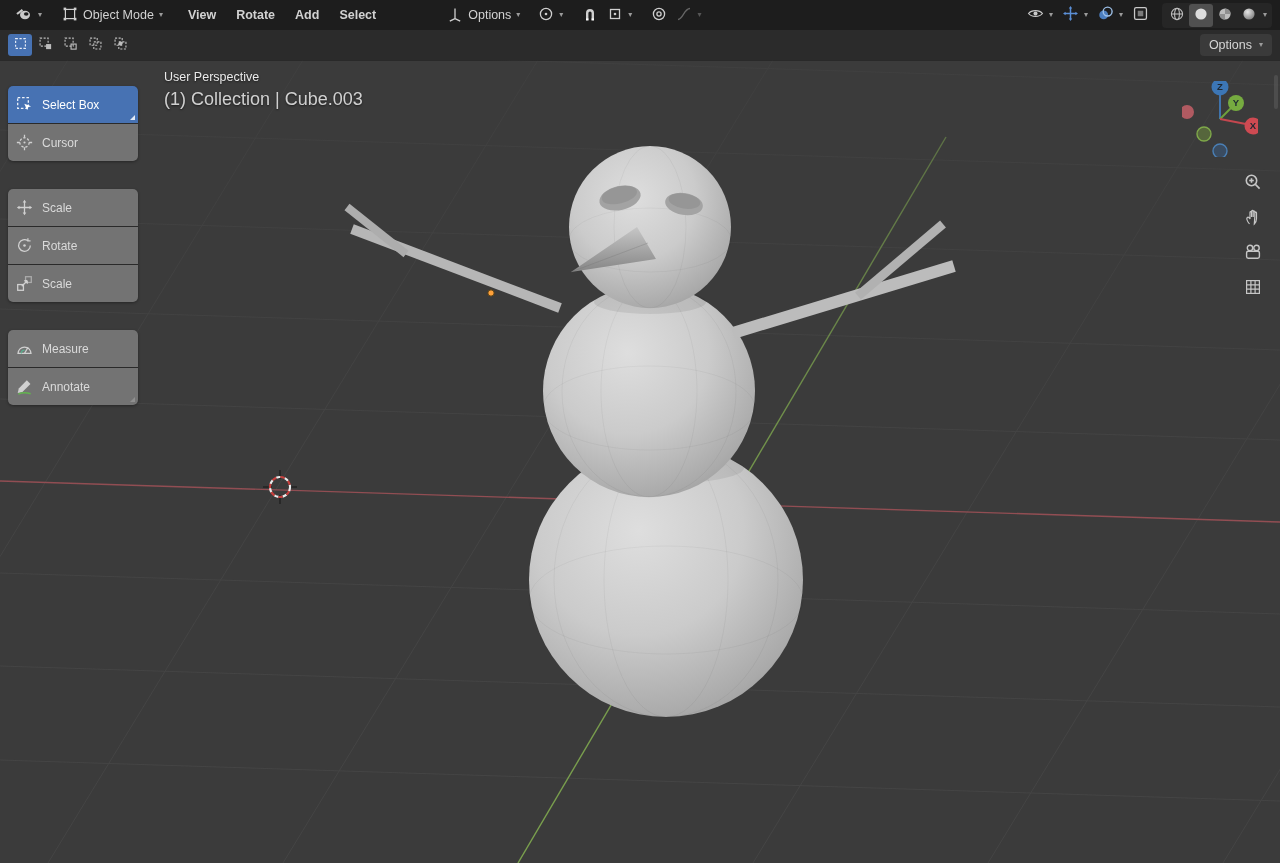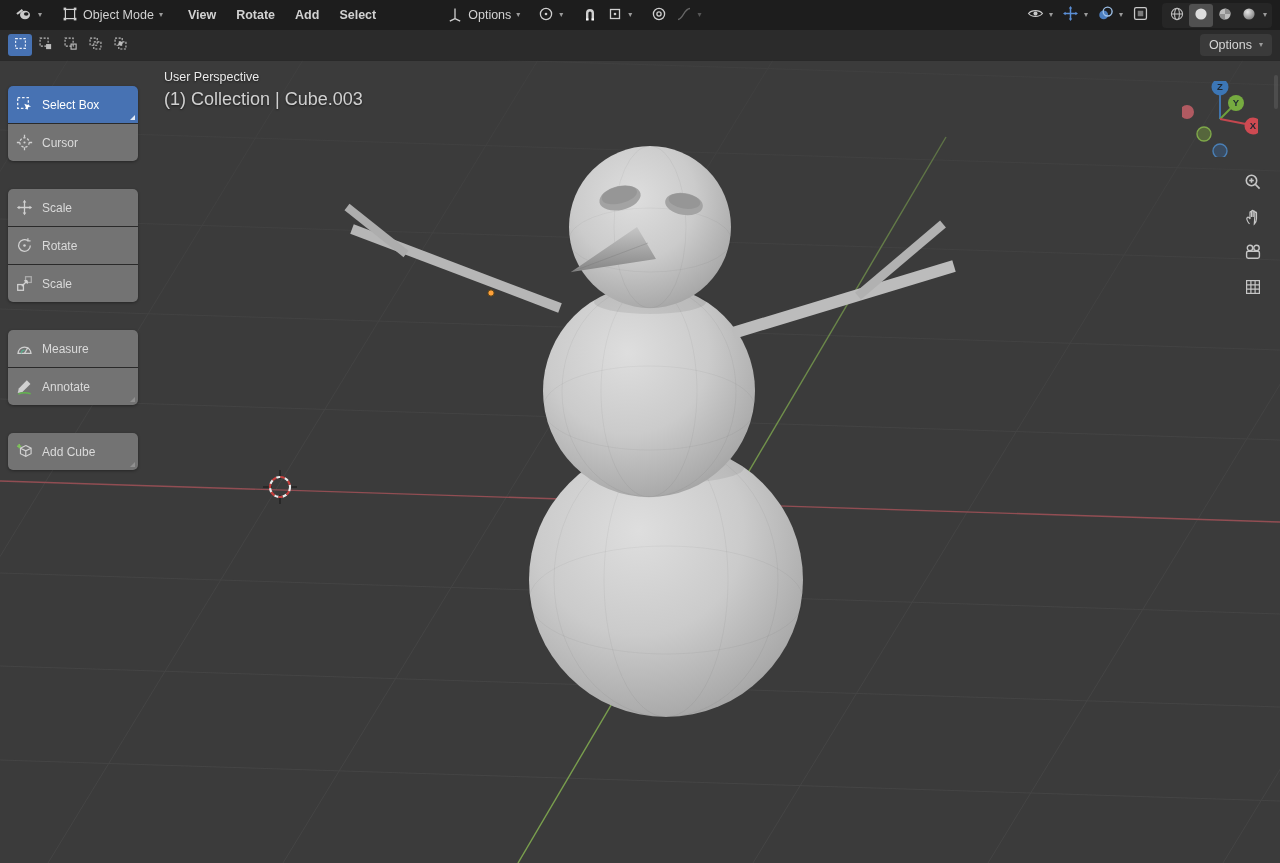--- a/index.html
+++ b/index.html
@@ -467,33 +467,20 @@
           <svg width="17" height="17" viewBox="0 0 16 16" fill="none">
               <path d="M10.2 2.2l3.4 3.4-7.6 7.6-4.4 1 1-4.4z" fill="#d0d0d0"></path>
               <path d="M2.2 15.2c3.2-1.4 8-1.4 11.6-.4" stroke="#62b54e" stroke-width="1.4"></path>
             </svg>
         </span>
         <span>Annotate</span>
         <span class="corner"></span>
       </button>
     </div>
 
-    <div class="tool-group">
-      <button class="tool-btn">
-        <span class="tool-icon">
-          <svg width="17" height="17" viewBox="0 0 16 16" fill="none" stroke="#d0d0d0" stroke-width="1.1">
-              <path d="M9.2 2.4l5 2.5v5.2l-5 2.5-5-2.5V4.9z"></path>
-              <path d="M4.2 4.9l5 2.5 5-2.5M9.2 7.4v5.2"></path>
-              <path d="M3 1v4M1 3h4" stroke="#7ec45a" stroke-width="1.5"></path>
-            </svg>
-        </span>
-        <span>Add Cube</span>
-        <span class="corner"></span>
-      </button>
-    </div>
   </div>
 
   <div class="gizmo-nav">
     <svg width="76" height="76" viewBox="-38 -38 76 76">
       <line x1="0" y1="0" x2="0" y2="-30" stroke="#3f73ac" stroke-width="2"></line>
       <line x1="0" y1="0" x2="14" y2="-14" stroke="#6ea13c" stroke-width="2"></line>
       <line x1="0" y1="0" x2="31" y2="6" stroke="#c4474f" stroke-width="2"></line>
       <circle cx="-33" cy="-7" r="7" fill="#b05a61"></circle>
       <circle cx="-16" cy="15" r="7" fill="#56663c" stroke="#7fa94a" stroke-width="1.4"></circle>
       <circle cx="0" cy="32" r="7" fill="#3a4c61" stroke="#4a7fb5" stroke-width="1.4"></circle>

